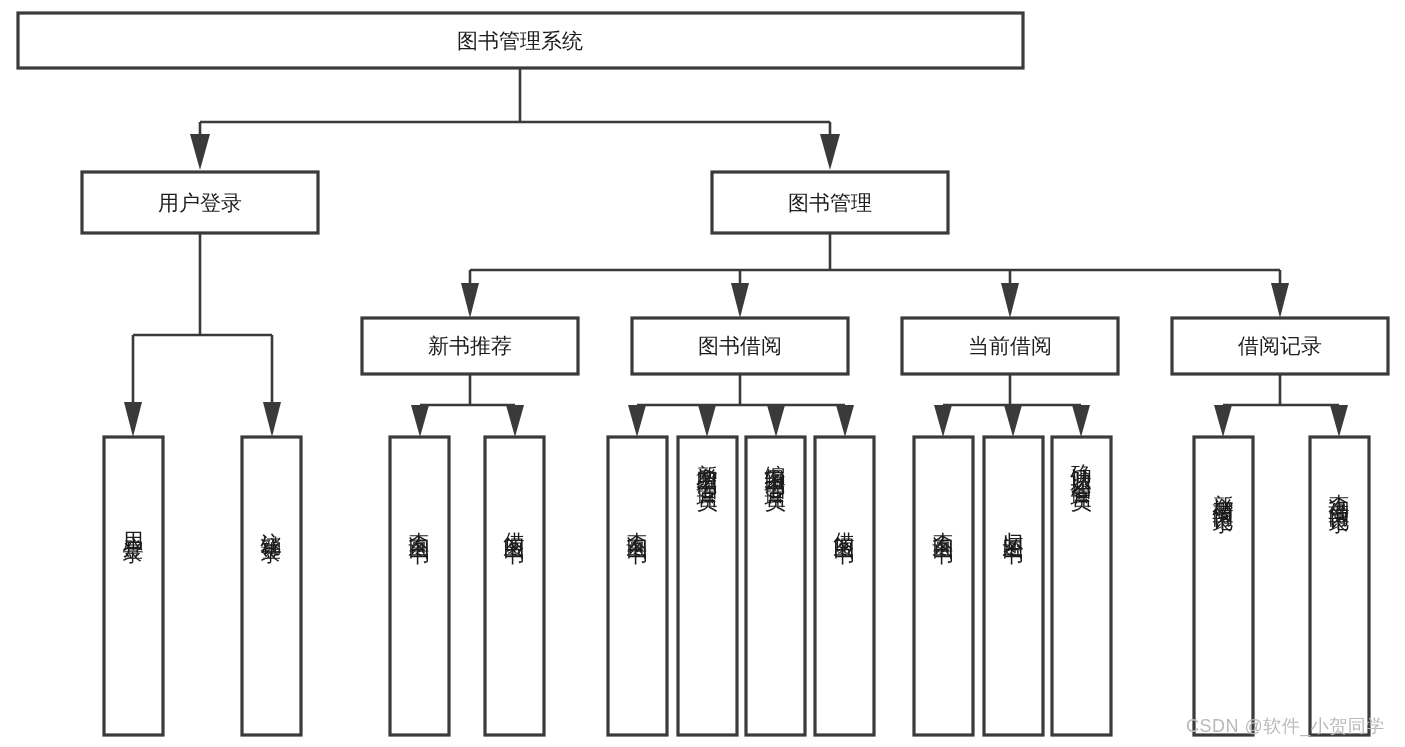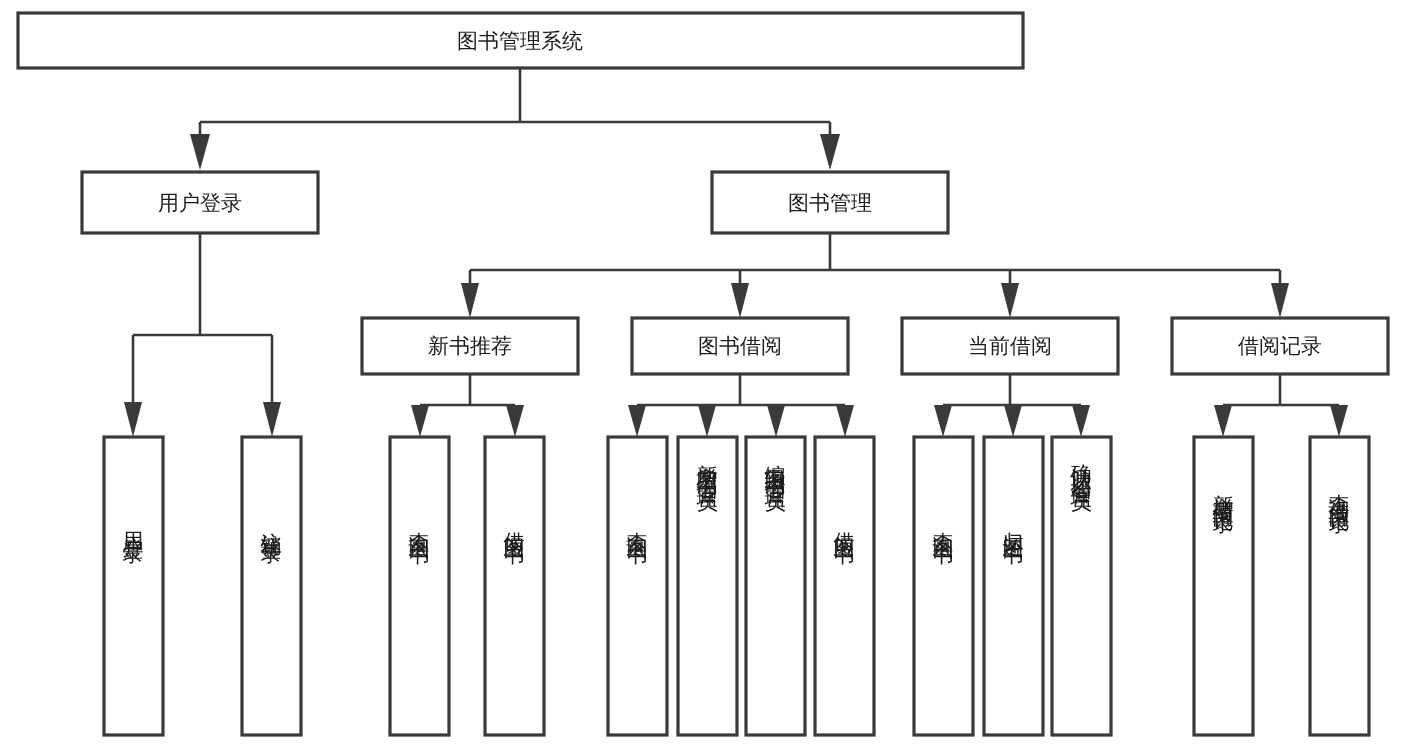--- a/index.html
+++ b/index.html
@@ -220,13 +220,14 @@
   <div class="vlabel-wrap" style="left:1052px; top:437px; width:59px; height:298px; padding-top:10px;">
     <span class="vlabel">确认归还（管理员）</span>
   </div>
   <div class="vlabel-wrap" style="left:1194px; top:437px; width:59px; height:298px; padding-top:40px;">
     <span class="vlabel">新增借阅记录</span>
   </div>
   <div class="vlabel-wrap" style="left:1310px; top:437px; width:59px; height:298px; padding-top:40px;">
     <span class="vlabel">查询借阅记录</span>
   </div>
 
+  <div class="watermark">CSDN @软件_小贺同学</div>
 </div>
 
 </body></html>

